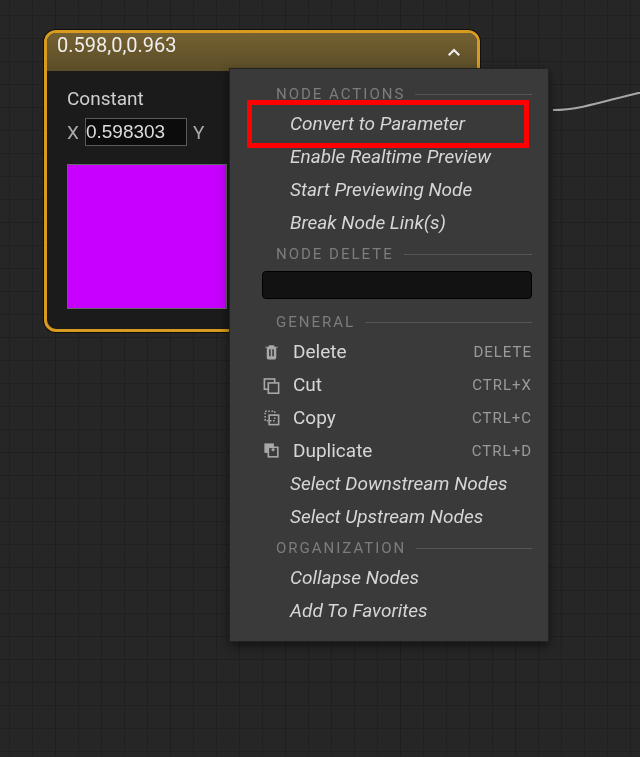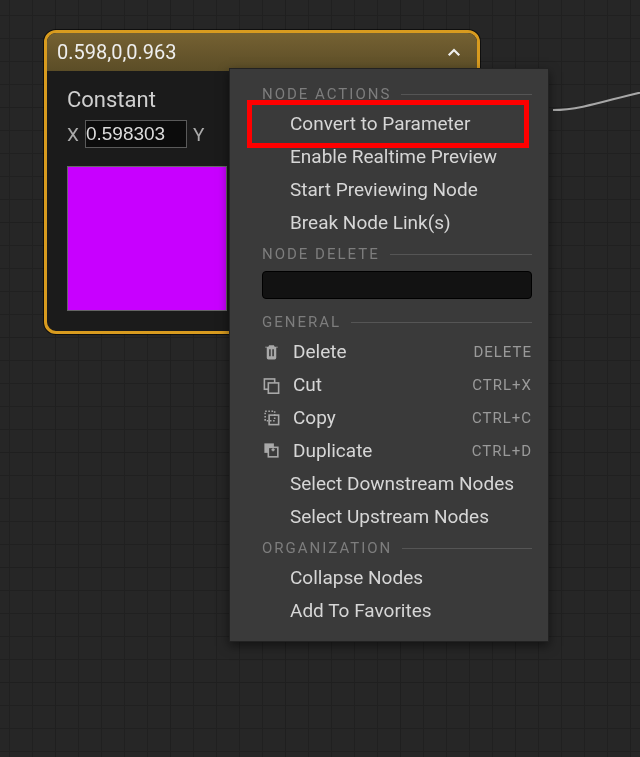--- a/index.html
+++ b/index.html
@@ -29,41 +29,40 @@
     border: 3px solid #d89b1f;
     border-radius: 12px;
     background: #1b1b1b;
     box-shadow: 0 0 0 1px rgba(0,0,0,0.6);
   }
   .node-header {
     height: 38px;
     border-radius: 9px 9px 0 0;
     background: linear-gradient(180deg, #756132 0%, #5b4d27 100%);
     display: flex;
-    align-items: center;
     padding: 0 10px;
     color: #eee;
     font-size: 20px;
     position: relative;
   }
   .collapse-caret {
     position: absolute;
     right: 14px;
     top: 10px;
     width: 18px; height: 18px;
   }
   .collapse-caret svg { width: 100%; height: 100%; }
   .node-body {
     padding: 16px 16px 20px 20px;
     display: flex;
     gap: 16px;
     align-items: flex-start;
   }
   .field-col { display: flex; flex-direction: column; gap: 8px; }
-  .field-label { color: #cfcfcf; font-size: 22px; }
+  .field-label { color: #cfcfcf; font-size: 19px; }
   .vec-row { display: flex; align-items: center; gap: 6px; }
   .vec-row .axis { color: #aaa; font-size: 19px; }
   .num-input {
     background: #0c0c0c;
     color: #dcdcdc;
     border: 1px solid #5a5a5a;
     font-size: 19px;
     padding: 2px 0;
     width: 102px;
     text-align: left;
@@ -92,38 +91,39 @@
     display: flex;
     align-items: center;
     padding: 6px 16px 4px 32px;
     gap: 10px;
   }
   .section-header span {
     color: #7d7d7d;
     font-size: 15px;
     letter-spacing: 2px;
     white-space: nowrap;
+    margin-left: 14px;
   }
   .section-header .line {
     flex: 1;
     height: 1px;
     background: #555;
   }
   .menu-item {
     display: flex;
     align-items: center;
     padding: 5px 16px 5px 32px;
     color: #d6d6d6;
     cursor: pointer;
     gap: 12px;
     position: relative;
   }
   .menu-item .icon { width: 19px; height: 19px; display:flex; align-items:center; justify-content:center; }
   .menu-item .icon svg { width: 19px; height: 19px; }
-  .menu-item.no-icon { padding-left: 60px; }
+  .menu-item.no-icon { padding-left: 60px; font-style: italic; }
   .menu-item .shortcut {
     margin-left: auto;
     color: #9a9a9a;
     font-size: 15px;
     letter-spacing: 1px;
   }
   .menu-item .submenu-arrow {
     margin-left: auto;
     color: #bbb;
     font-size: 16px;

